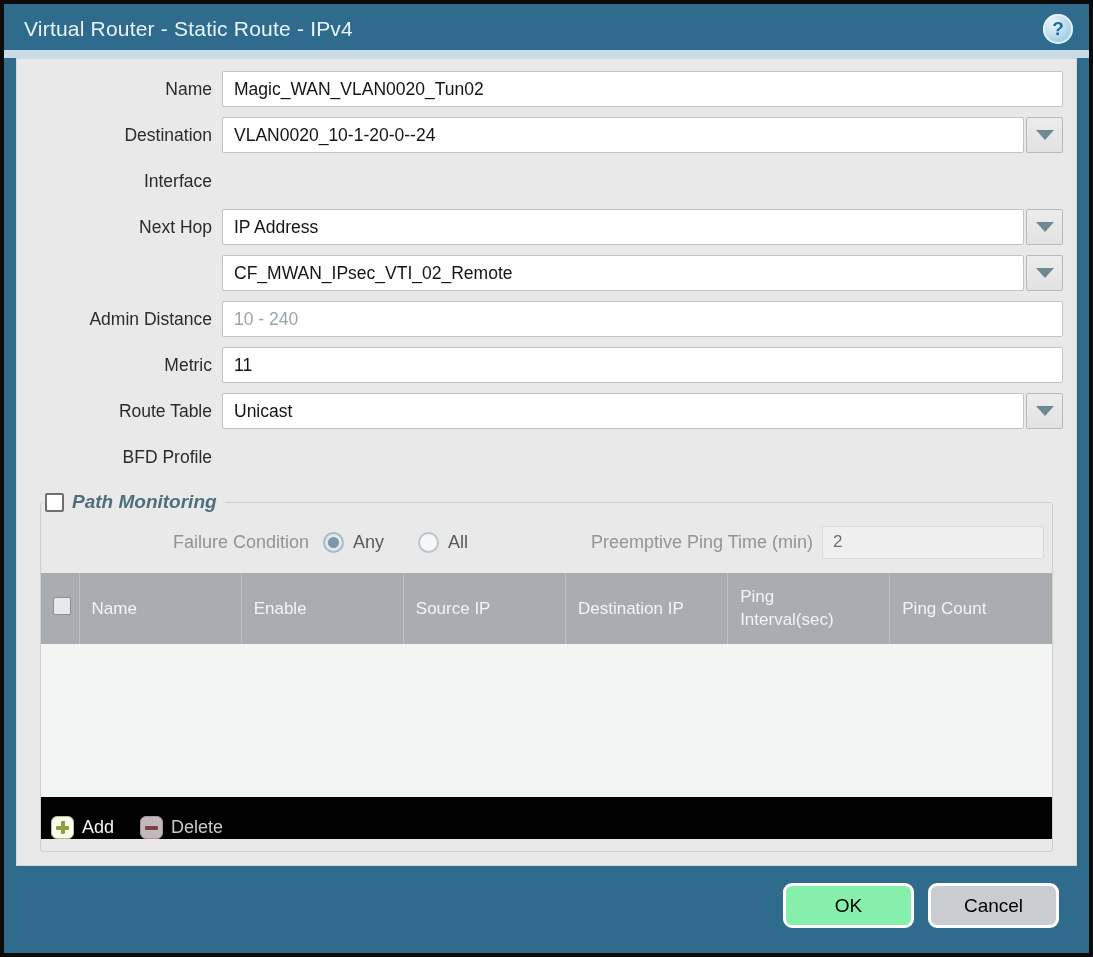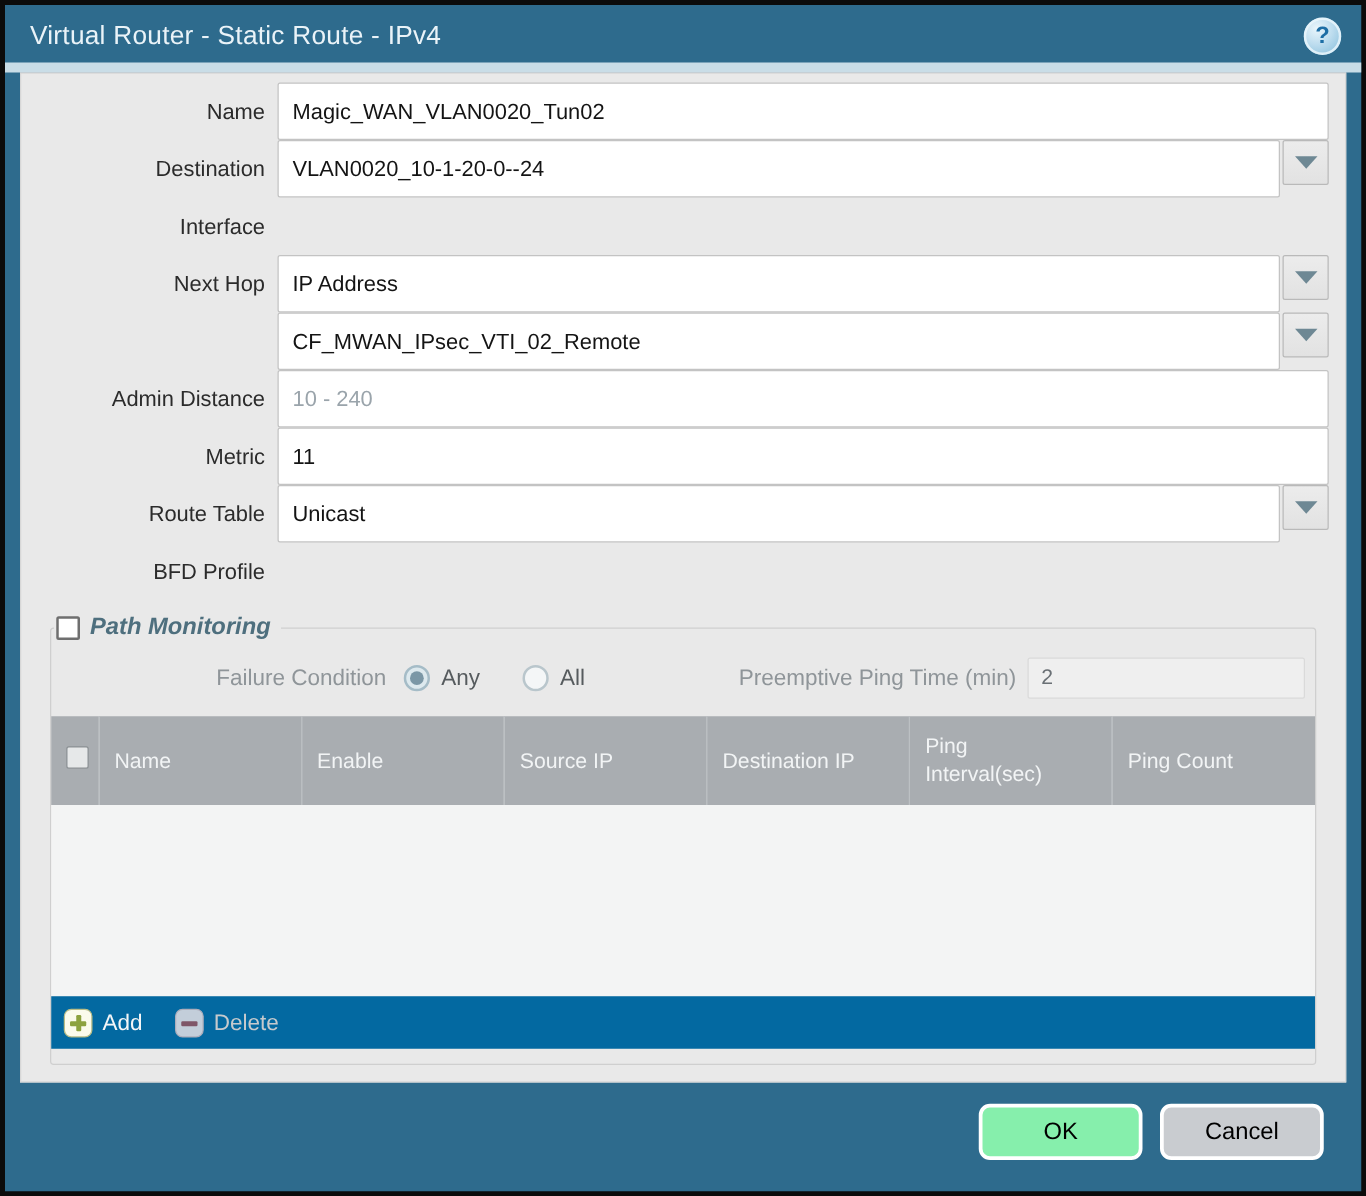--- a/index.html
+++ b/index.html
@@ -45,21 +45,21 @@
   }
 
   .form-row { display: flex; align-items: center; margin-bottom: 10px; height: 36px; }
   .form-label {
     width: 192px; flex: 0 0 192px;
     text-align: right; padding-right: 10px;
     font-size: 17.5px; color: #2b2b2b;
   }
   .form-field { flex: 1; display: flex; align-items: stretch; }
   .txt {
-    flex: 1; height: 46px;
+    flex: 1; height: 36px;
     border: 1px solid #c3c3c3; border-radius: 2px;
     background: #fff; padding: 0 11px;
     font-family: "Liberation Sans", sans-serif;
     font-size: 17.5px; color: #141414;
   }
   .txt::placeholder { color: #9aa4ab; opacity: 1; }
   .dd-btn {
     width: 37px; height: 36px; margin-left: 2px;
     background: linear-gradient(#ececec, #e2e2e2);
     border: 1px solid #b9b9b9; border-radius: 2px;
@@ -134,22 +134,22 @@
   th.chk-col { width: 38px; padding: 10px 8px; }
   .th-wrap { display: block; max-width: 100px; line-height: 1.3; }
   .hdr-checkbox {
     width: 18px; height: 18px;
     background: #e6e8e9; border: 1px solid #8b9094; border-radius: 2px;
     display: inline-block;
   }
   td.empty-body { background: #f3f4f4; height: 153px; border: none; }
 
   .pm-toolbar {
-    height: 42px; background: #0369a1;
-    display: flex; align-items: center; padding-left: 10px;
+    height: 42px; background: #000000;
+    display: flex; align-items: flex-end; padding-left: 10px;
   }
   .tool-btn { display: flex; align-items: center; margin-right: 26px; cursor: pointer; }
   .icon-box {
     width: 23px; height: 23px; border-radius: 6px; position: relative;
     display: inline-block;
   }
   .icon-add-box { background: #fafbec; border: 1px solid #b9bd86; }
   .icon-add-box::before, .icon-add-box::after {
     content: ""; position: absolute; background: #8ca23f; border-radius: 1px;
   }

